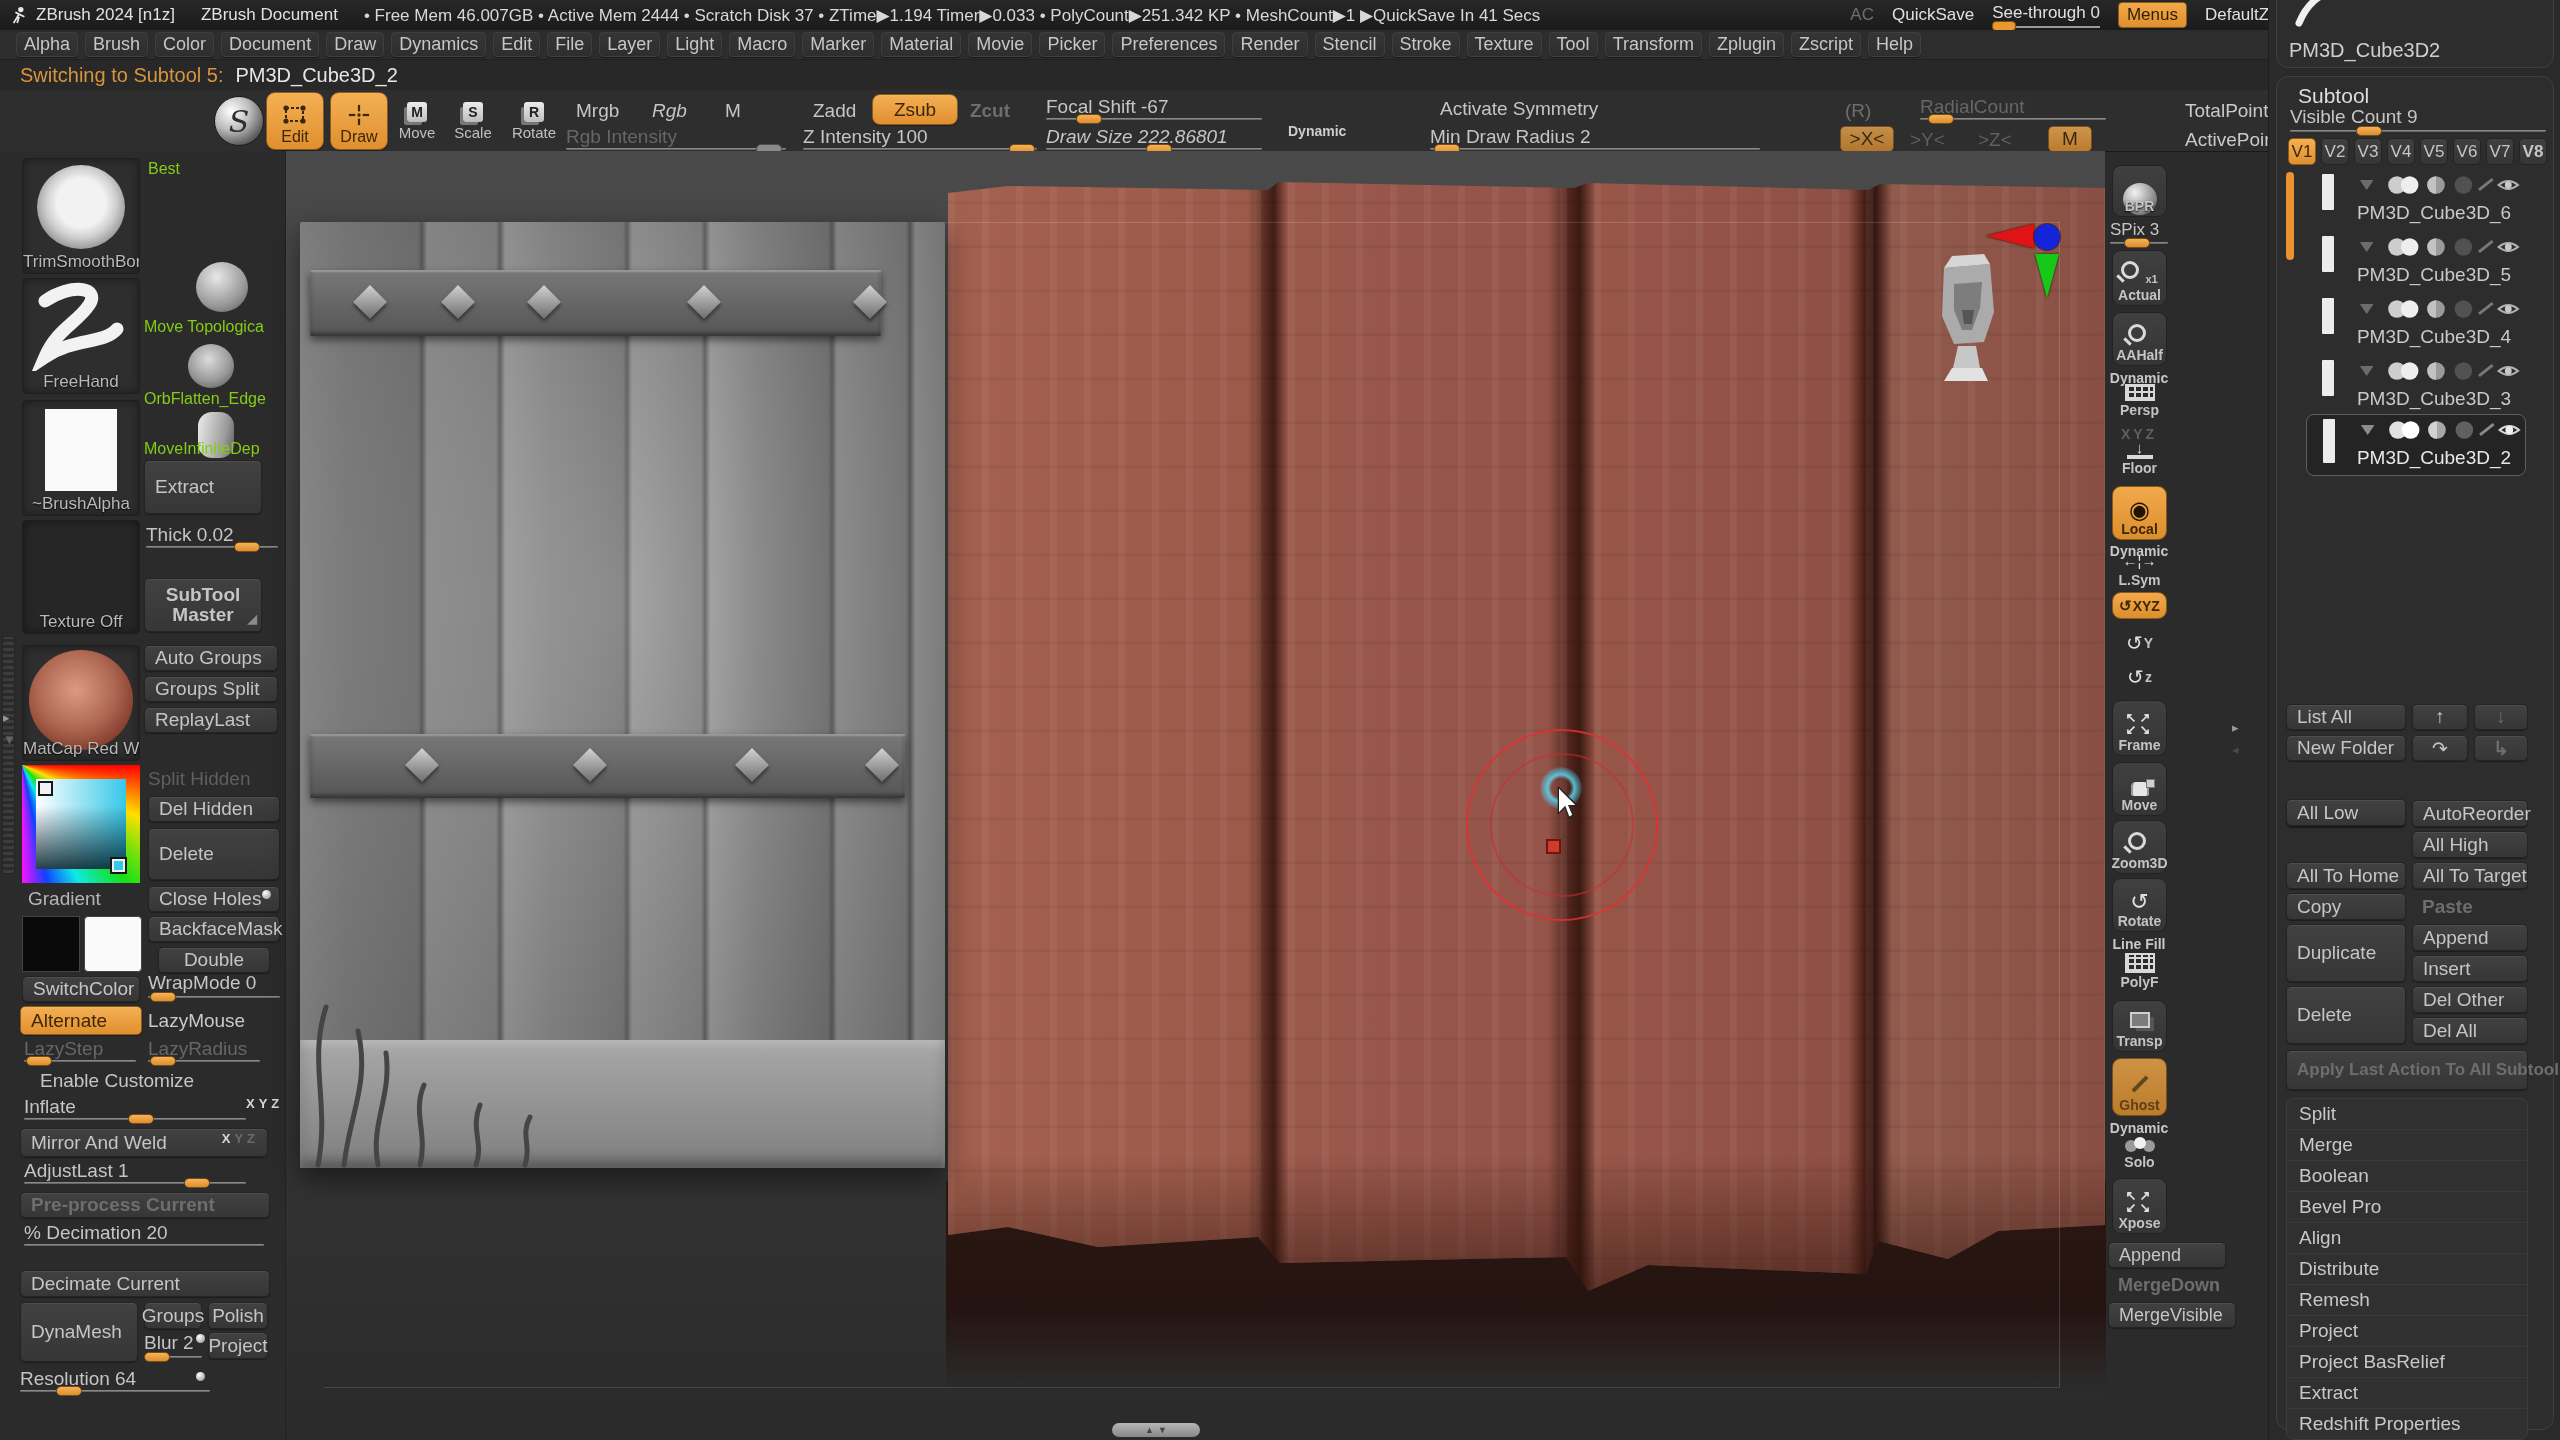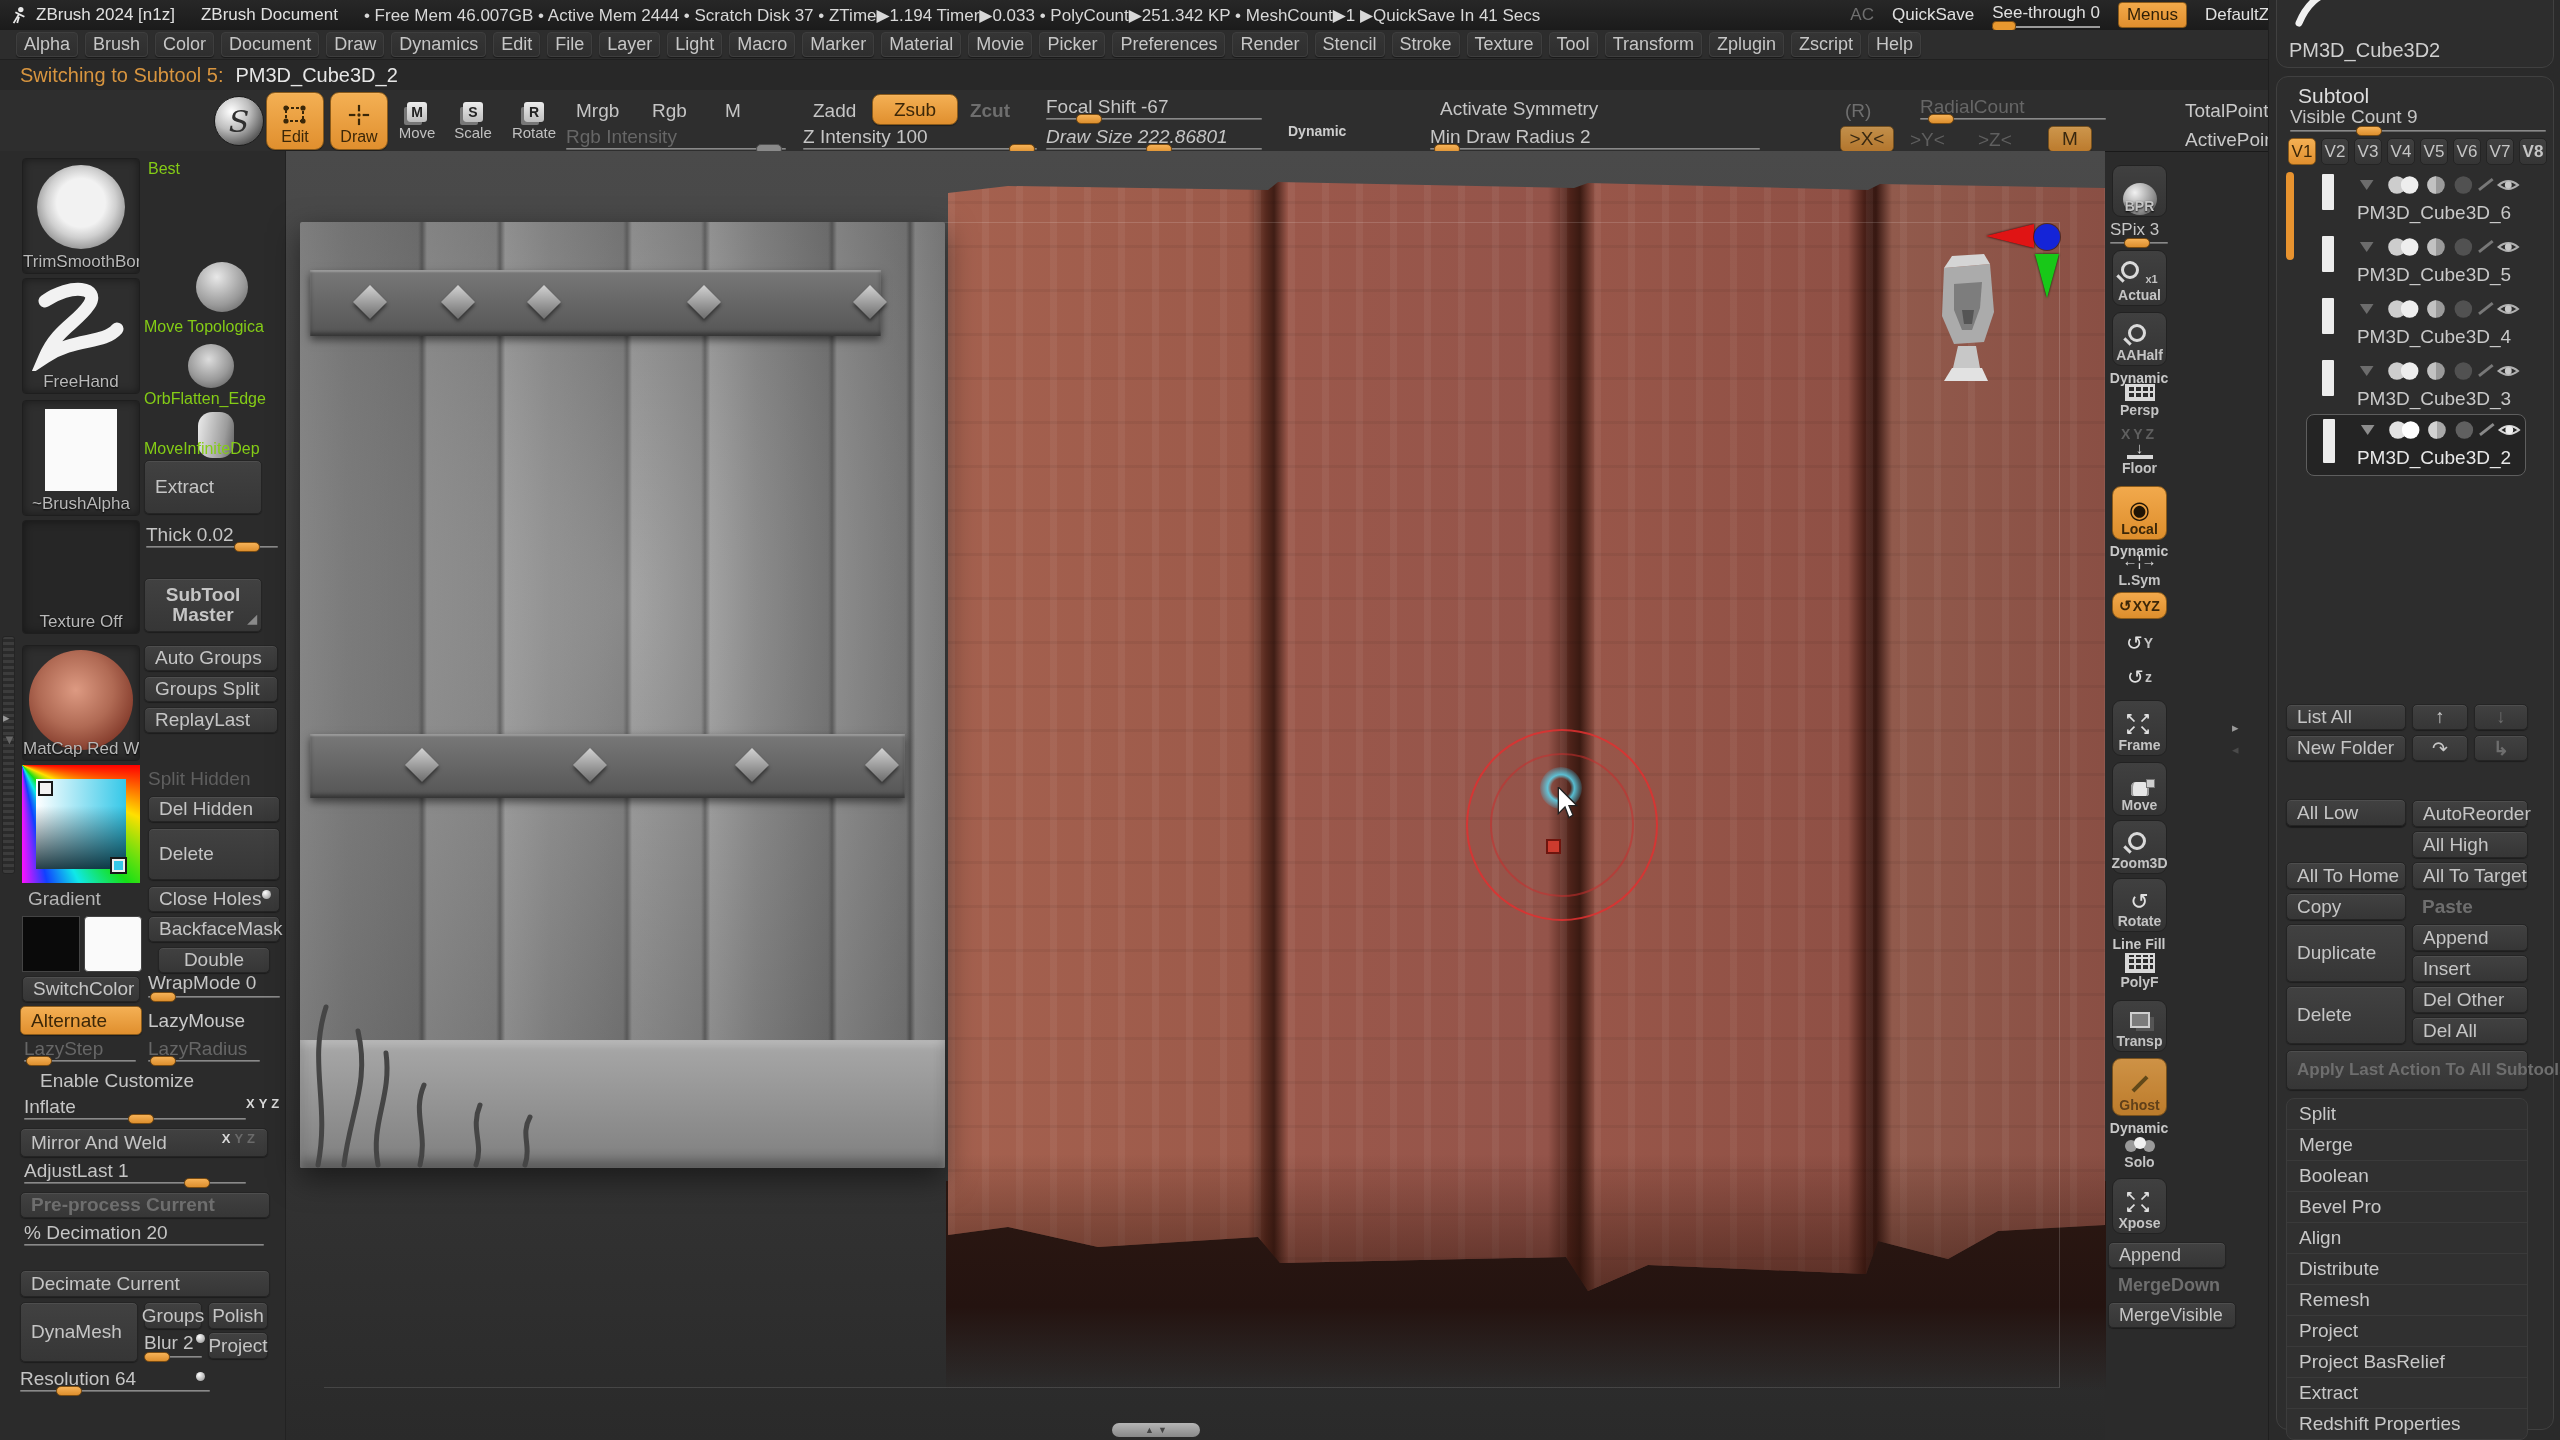--- a/index.html
+++ b/index.html
@@ -272,21 +272,21 @@
     <div class="zbtn msr" style="left:450px;top:4px;width:46px;height:54px;">
       <span class="chip">S</span>
       <span>Scale</span>
     </div>
     <div class="zbtn msr" style="left:508px;top:4px;width:52px;height:54px;">
       <span class="chip">R</span>
       <span>Rotate</span>
     </div>
 
     <div class="zbtn flat left" style="left:566px;top:8px;width:64px;height:26px;">Mrgb</div>
-    <div class="zbtn flat left" style="left:642px;top:8px;width:56px;height:26px;">Rgb</div>
+    <div class="zbtn flat left" style="left:642px;top:8px;width:56px;height:26px;font-style:italic;">Rgb</div>
     <div class="zbtn flat" style="left:714px;top:8px;width:38px;height:26px;">M</div>
     <div class="slider dim" style="left:566px;top:36px;width:220px;height:24px;">
       <span class="lab">Rgb Intensity</span>
       <span class="track"></span>
       <span class="knob gray" style="left:190px;"></span>
     </div>
 
     <div class="zbtn flat left" style="left:803px;top:8px;width:58px;height:26px;">Zadd</div>
     <div class="zbtn orange" style="left:872px;top:4px;width:86px;height:31px;border-radius:8px;">Zsub</div>
     <div class="zbtn flat dim" style="left:966px;top:8px;width:48px;height:26px;">Zcut</div>

